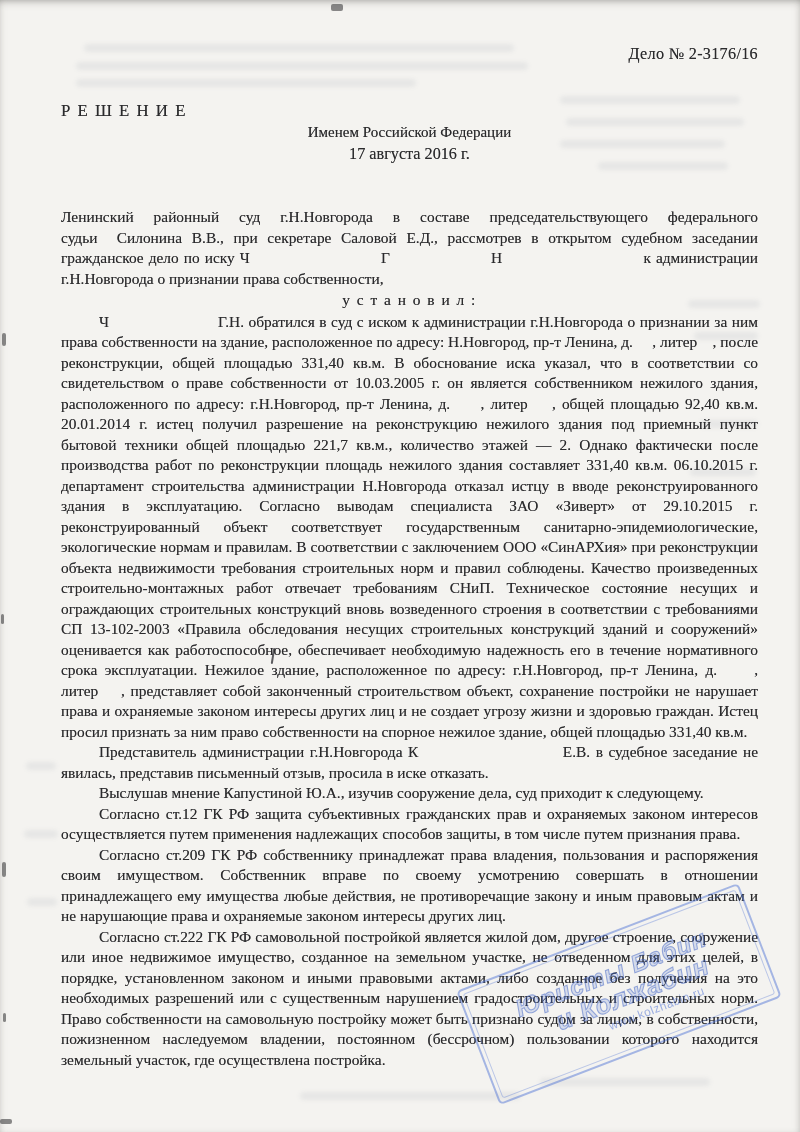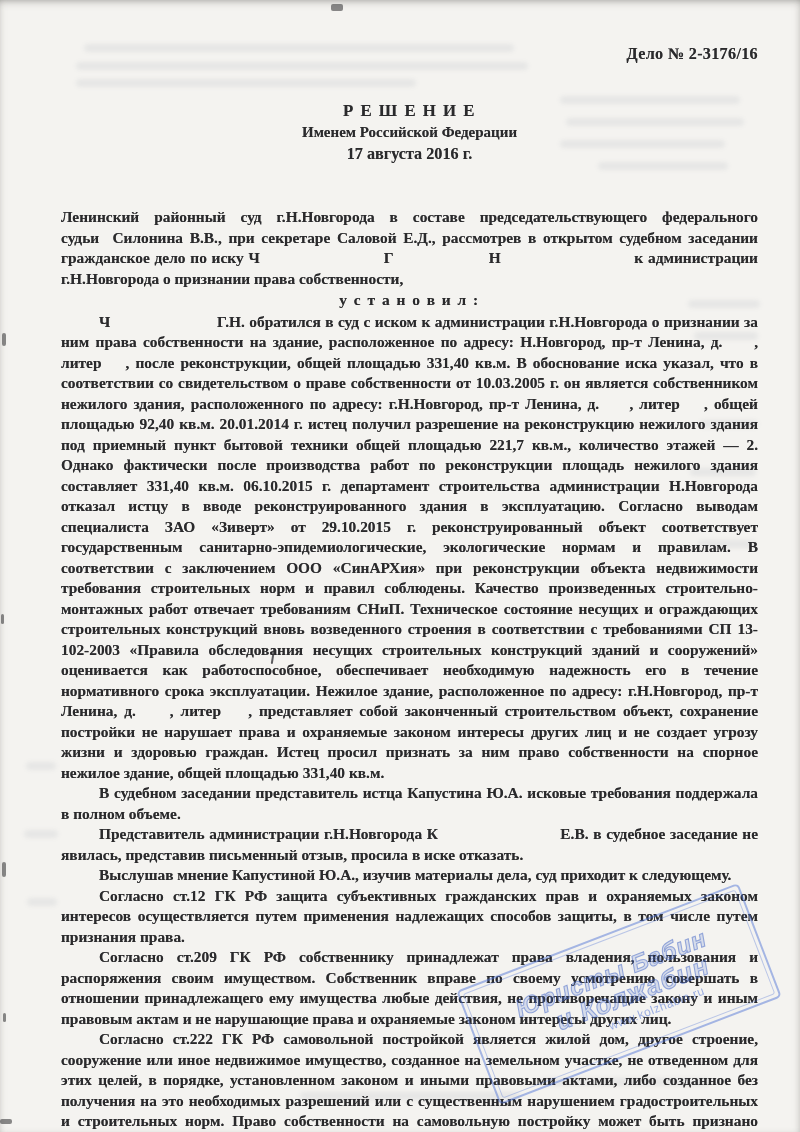--- a/index.html
+++ b/index.html
@@ -5,25 +5,25 @@
   html,body{margin:0;padding:0;}
   body{
     width:800px;height:1132px;overflow:hidden;position:relative;
     background:#f4f3f0;
     font-family:"Liberation Serif","DejaVu Serif",serif;
     color:#26262a;
   }
   .page{position:absolute;inset:0;overflow:hidden;
     box-shadow:inset 0 6px 10px -6px rgba(90,88,84,.55), inset -4px 0 8px -5px rgba(120,118,112,.4), inset 4px 0 8px -6px rgba(120,118,112,.35);}
   .doc{position:absolute;left:61px;top:44px;width:697px;}
-  .para{margin:0;font-size:15.4px;line-height:20.5px;font-weight:700;
+  .para{margin:0;font-size:15.4px;line-height:20.5px;font-weight:400;
     text-align:justify;color:#2a2a2c;
     text-shadow:0 0 .4px rgba(40,40,44,.55);}
   .p-case{text-align:right;font-size:16.2px;margin-bottom:36px;letter-spacing:.3px;}
-  .p-title{text-align:center;font-size:16.8px;letter-spacing:1.5px;}
+  .p-title{text-align:left;font-size:16.8px;letter-spacing:1.5px;}
   .p-sub{text-align:center;font-size:15px;margin-top:1px;}
   .p-date{text-align:center;font-size:16.2px;margin-top:1px;margin-bottom:43px;}
   .p-intro{text-indent:0;}
   .p-heading{text-align:center;letter-spacing:1.5px;margin:1px 0;}
   .p-body{text-indent:38px;}
 
   
   .stamp{position:absolute;left:468px;top:933px;width:302px;height:122px;
     transform:rotate(-21deg);opacity:.62;pointer-events:none;
     display:flex;flex-direction:column;align-items:center;justify-content:center;
@@ -80,23 +80,22 @@
     <p class="para p-case">Дело № 2-3176/16</p>
     <div>
       <p class="para p-title">Р Е Ш Е Н И Е</p>
       <p class="para p-sub">Именем Российской Федерации</p>
       <p class="para p-date">17 августа  2016 г.</p>
     </div>
     <div id="body-paras">
         <p class="para p-intro">Ленинский районный суд г.Н.Новгорода в составе председательствующего федерального судьи&nbsp;&nbsp;Силонина В.В., при секретаре Саловой Е.Д., рассмотрев в открытом судебном заседании гражданское дело по иску Ч&nbsp;&nbsp;&nbsp;&nbsp;&nbsp;&nbsp;&nbsp;&nbsp;&nbsp;&nbsp;&nbsp;&nbsp;&nbsp;&nbsp;&nbsp;&nbsp;&nbsp;&nbsp;&nbsp;&nbsp;&nbsp;&nbsp;&nbsp;&nbsp;&nbsp;&nbsp;Г&nbsp;&nbsp;&nbsp;&nbsp;&nbsp;&nbsp;&nbsp;&nbsp;&nbsp;&nbsp;&nbsp;&nbsp;&nbsp;&nbsp;&nbsp;&nbsp;&nbsp;&nbsp;&nbsp;&nbsp;Н&nbsp;&nbsp;&nbsp;&nbsp;&nbsp;&nbsp;&nbsp;&nbsp;&nbsp;&nbsp;&nbsp;&nbsp;&nbsp;&nbsp;&nbsp;&nbsp;&nbsp;&nbsp;&nbsp;&nbsp;&nbsp;&nbsp;&nbsp;&nbsp;&nbsp;&nbsp;&nbsp;&nbsp;к администрации г.Н.Новгорода о признании права собственности,</p>
         <p class="para p-heading">у с т а н о в и л :</p>
         <p class="para p-body">Ч&nbsp;&nbsp;&nbsp;&nbsp;&nbsp;&nbsp;&nbsp;&nbsp;&nbsp;&nbsp;&nbsp;&nbsp;&nbsp;&nbsp;&nbsp;&nbsp;&nbsp;&nbsp;&nbsp;&nbsp;&nbsp;&nbsp;&nbsp;&nbsp;Г.Н.  обратился в суд с иском к администрации г.Н.Новгорода о признании за ним права собственности на здание, расположенное по адресу: Н.Новгород, пр-т Ленина, д.&nbsp;&nbsp;&nbsp;&nbsp;&nbsp;, литер&nbsp;&nbsp;&nbsp;&nbsp;, после реконструкции, общей площадью 331,40 кв.м. В обоснование иска указал, что в соответствии со свидетельством о праве собственности от 10.03.2005 г. он является собственником нежилого здания, расположенного  по адресу: г.Н.Новгород, пр-т Ленина, д.&nbsp;&nbsp;&nbsp;&nbsp;&nbsp;, литер&nbsp;&nbsp;&nbsp;&nbsp;, общей площадью 92,40 кв.м. 20.01.2014 г. истец получил разрешение на  реконструкцию нежилого здания под приемный пункт бытовой техники общей площадью 221,7 кв.м.,  количество этажей — 2.  Однако фактически после производства работ по реконструкции площадь нежилого здания составляет 331,40 кв.м. 06.10.2015 г. департамент строительства администрации Н.Новгорода отказал истцу в вводе реконструированного здания в эксплуатацию. Согласно выводам специалиста ЗАО «Зиверт» от 29.10.2015 г.  реконструированный объект соответствует государственным санитарно-эпидемиологические, экологические нормам и правилам. В соответствии с заключением ООО «СинАРХия» при реконструкции объекта недвижимости требования  строительных норм и правил соблюдены.  Качество  произведенных строительно-монтажных работ отвечает требованиям  СНиП.  Техническое состояние  несущих и ограждающих строительных конструкций вновь возведенного строения  в соответствии с требованиями СП 13-102-2003 «Правила обследования несущих строительных  конструкций зданий и сооружений» оценивается как работоспособное, обеспечивает необходимую надежность его в течение нормативного срока эксплуатации. Нежилое здание, расположенное по адресу: г.Н.Новгород, пр-т Ленина, д.&nbsp;&nbsp;&nbsp;&nbsp;&nbsp;, литер&nbsp;&nbsp;&nbsp;&nbsp;, представляет собой законченный строительством объект, сохранение постройки не нарушает права и  охраняемые законом интересы других лиц и не создает угрозу жизни и здоровью граждан. Истец просил признать за ним право собственности на спорное нежилое здание, общей площадью 331,40 кв.м.</p>
-        <p class="para p-body">В судебном заседании представитель истца Капустина Ю.А. исковые требования поддержала в полном объеме.</p>
         <p class="para p-body">Представитель администрации г.Н.Новгорода К&nbsp;&nbsp;&nbsp;&nbsp;&nbsp;&nbsp;&nbsp;&nbsp;&nbsp;&nbsp;&nbsp;&nbsp;&nbsp;&nbsp;&nbsp;&nbsp;&nbsp;&nbsp;&nbsp;&nbsp;&nbsp;&nbsp;&nbsp;&nbsp;&nbsp;&nbsp;Е.В. в судебное заседание не явилась, представив письменный отзыв, просила в иске отказать.</p>
-        <p class="para p-body">Выслушав мнение Капустиной Ю.А., изучив материалы дела, суд приходит к следующему.</p>
+        <p class="para p-body">Выслушав мнение Капустиной Ю.А., изучив сооружение дела, суд приходит к следующему.</p>
         <p class="para p-body">Согласно ст.12 ГК РФ защита субъективных гражданских прав и охраняемых законом интересов осуществляется путем применения надлежащих способов защиты, в том числе путем признания права.</p>
         <p class="para p-body">Согласно ст.209 ГК РФ собственнику принадлежат права владения, пользования и распоряжения своим имуществом. Собственник вправе по своему усмотрению совершать в отношении принадлежащего ему имущества любые действия, не противоречащие закону и иным правовым актам и не нарушающие права и охраняемые законом интересы других лиц.</p>
         <p class="para p-body">Согласно ст.222  ГК РФ самовольной постройкой  является  жилой дом, другое строение, сооружение или иное недвижимое  имущество, созданное на земельном участке, не отведенном для этих целей,  в порядке, установленном законом и иными  правовыми актами, либо созданное  без получения на это  необходимых разрешений или с существенным нарушением  градостроительных  и  строительных  норм.  Право  собственности  на самовольную постройку  может быть признано  судом за лицом, в собственности, пожизненном  наследуемом владении, постоянном (бессрочном) пользовании  которого находится  земельный участок, где осуществлена постройка.</p>
       </div>
   </div>
 
   <div class="stamp">
     <div class="stamp-frame"></div>
     <div class="stamp-l1">Юристы Бабин</div>
     <div class="stamp-l2">и Колжабин</div>

